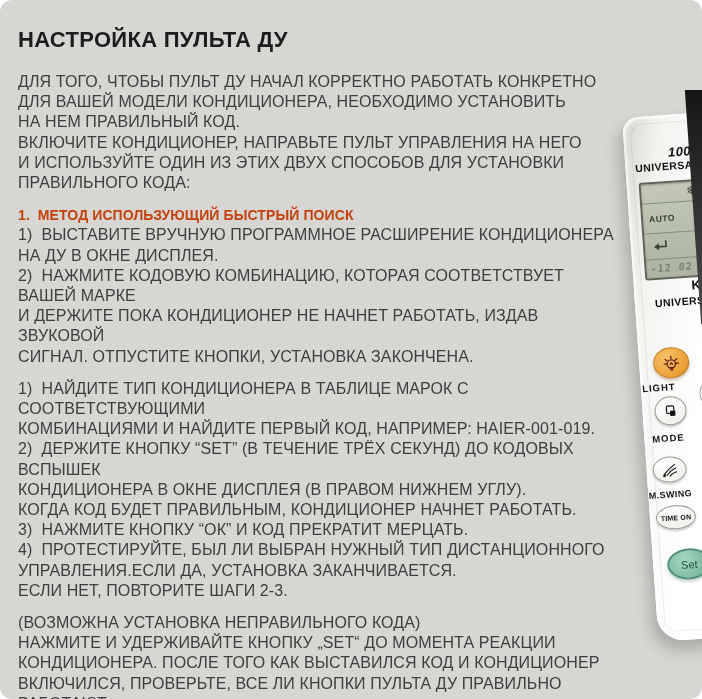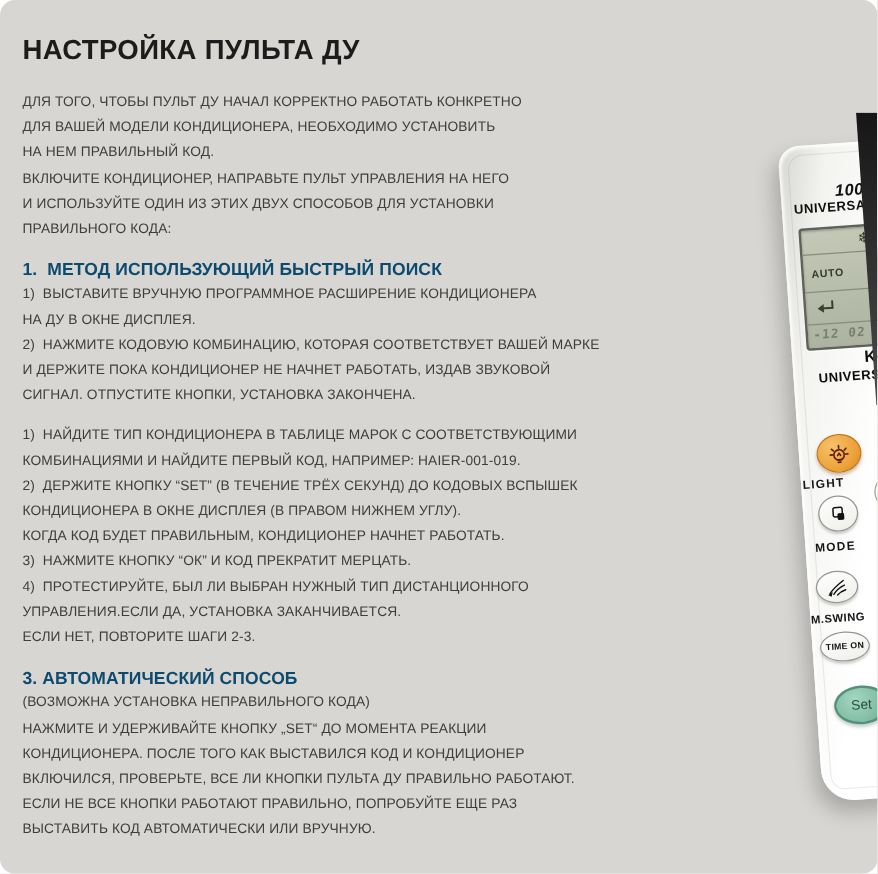--- a/index.html
+++ b/index.html
@@ -9,23 +9,23 @@
   }
   .card{
     position:absolute;inset:0;background:#d7d6d3;border-radius:12px;overflow:hidden;
   }
   
   .content{position:absolute;left:18px;top:24px;width:600px;color:#3e3e3e;}
   .title{
     font-size:22px;line-height:32px;font-weight:700;color:#1c1c1c;
     letter-spacing:.3px;margin:0 0 16px 0;
   }
-  .para{font-size:11px;line-height:20.2px;white-space:pre-line;letter-spacing:.1px;}
+  .para{font-size:16px;line-height:20.2px;white-space:pre-line;letter-spacing:.1px;}
   .section{margin-top:12px;}
-  .section-heading{font-weight:700;color:#0c4a6e;font-size:14px;line-height:20.2px;letter-spacing:.1px;}
+  .section-heading{font-weight:700;color:#c2410c;font-size:14px;line-height:20.2px;letter-spacing:.1px;}
   
   .photo{position:absolute;left:600px;top:80px;width:102px;height:619px;}
   .dark-wedge{
     position:absolute;left:80px;top:10px;width:22px;height:234px;z-index:3;
     background:linear-gradient(180deg,#161616,#4c4c4c);
     clip-path:polygon(22% 0,100% 0,100% 100%,96% 100%);
   }
   .remote{
     position:absolute;left:22px;top:38px;width:86px;height:525px;z-index:2;
     transform:rotate(-4deg);transform-origin:top left;
@@ -116,21 +116,20 @@
 2)&nbsp;&nbsp;ДЕРЖИТЕ КНОПКУ “SET” (В ТЕЧЕНИЕ ТРЁХ СЕКУНД) ДО КОДОВЫХ ВСПЫШЕК
 КОНДИЦИОНЕРА В ОКНЕ ДИСПЛЕЯ (В ПРАВОМ НИЖНЕМ УГЛУ).
 КОГДА КОД БУДЕТ ПРАВИЛЬНЫМ, КОНДИЦИОНЕР НАЧНЕТ РАБОТАТЬ.
 3)&nbsp;&nbsp;НАЖМИТЕ КНОПКУ “ОК” И КОД ПРЕКРАТИТ МЕРЦАТЬ.
 4)&nbsp;&nbsp;ПРОТЕСТИРУЙТЕ, БЫЛ ЛИ ВЫБРАН НУЖНЫЙ ТИП ДИСТАНЦИОННОГО
 УПРАВЛЕНИЯ.ЕСЛИ ДА, УСТАНОВКА ЗАКАНЧИВАЕТСЯ.
 ЕСЛИ НЕТ, ПОВТОРИТЕ ШАГИ 2-3.</div>
     </div>
 
     <div class="section">
-      <div class="section-heading">3. АВТОМАТИЧЕСКИЙ СПОСОБ</div>
       <div class="para">(ВОЗМОЖНА УСТАНОВКА НЕПРАВИЛЬНОГО КОДА)
 НАЖМИТЕ И УДЕРЖИВАЙТЕ КНОПКУ „SET“ ДО МОМЕНТА РЕАКЦИИ
 КОНДИЦИОНЕРА. ПОСЛЕ ТОГО КАК ВЫСТАВИЛСЯ КОД И КОНДИЦИОНЕР
 ВКЛЮЧИЛСЯ, ПРОВЕРЬТЕ, ВСЕ ЛИ КНОПКИ ПУЛЬТА ДУ ПРАВИЛЬНО РАБОТАЮТ.
 ЕСЛИ НЕ ВСЕ КНОПКИ РАБОТАЮТ ПРАВИЛЬНО, ПОПРОБУЙТЕ ЕЩЕ РАЗ
 ВЫСТАВИТЬ КОД АВТОМАТИЧЕСКИ ИЛИ ВРУЧНУЮ.</div>
     </div>
   </div>
 
   <div class="photo">

